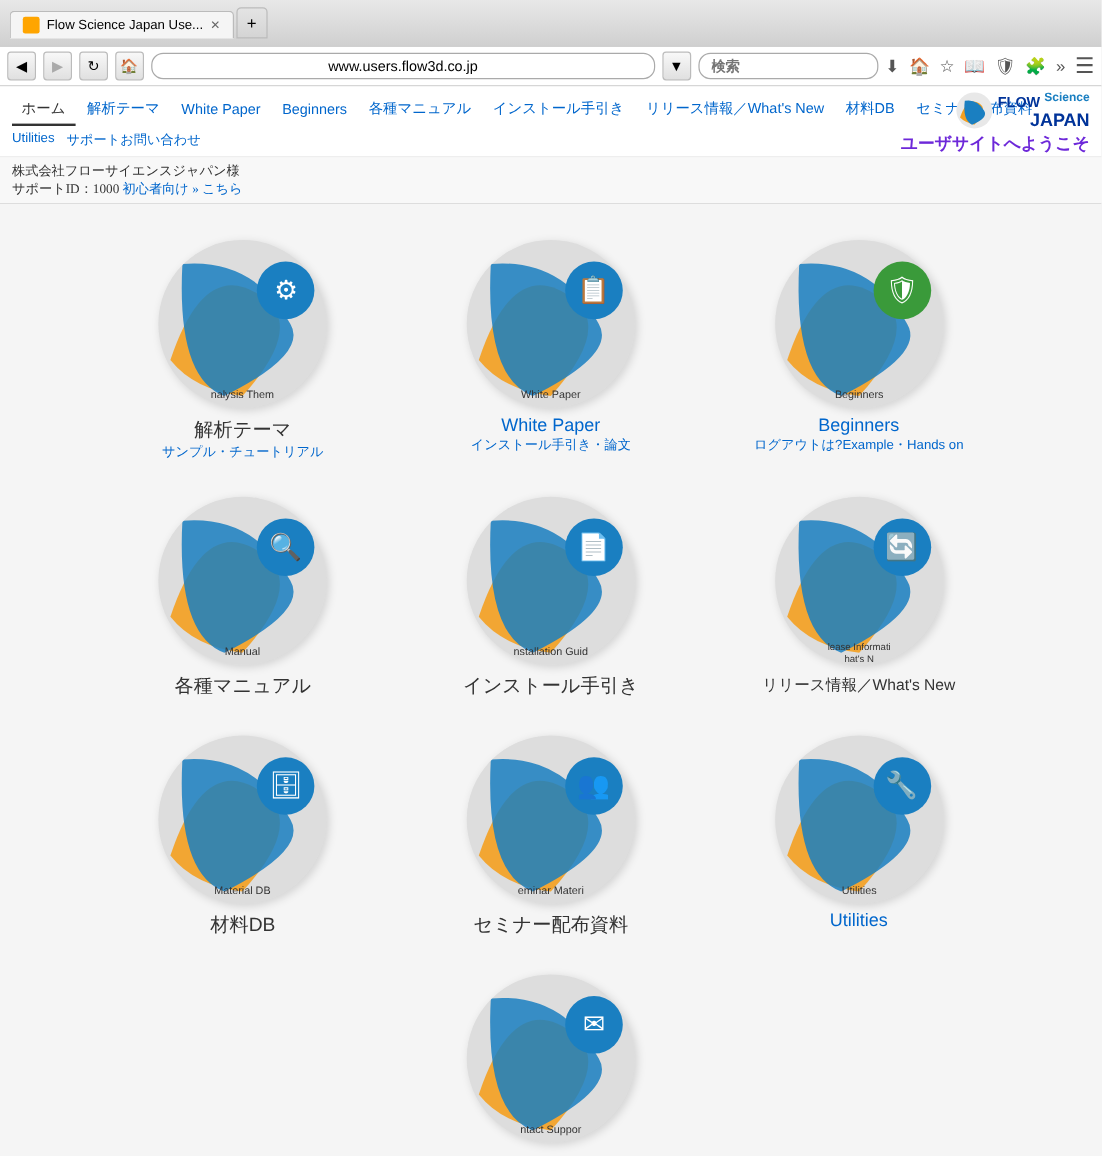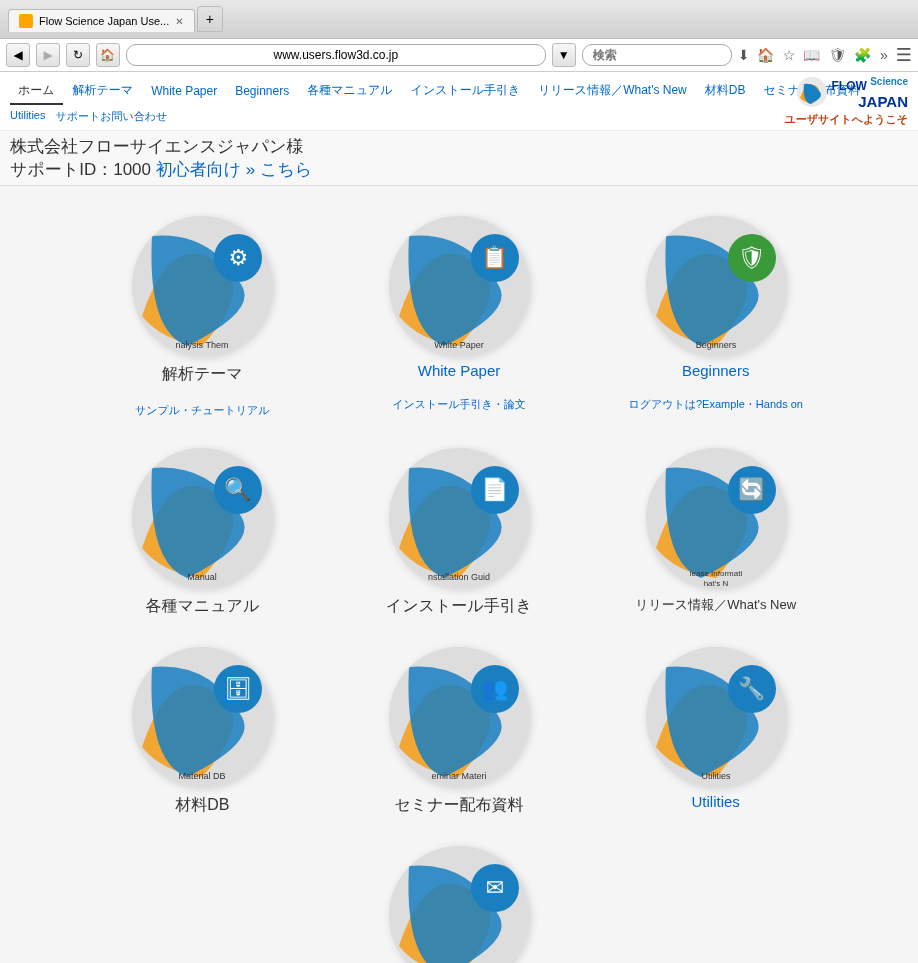--- a/index.html
+++ b/index.html
@@ -135,22 +135,23 @@
     }
 
     .site-header-wrap {
       position: relative;
     }
 
     .user-info {
       padding: 4px 10px;
       background: #f8f8f8;
       border-top: 1px solid #eee;
-      font-size: 17px;
+      font-size: 11px;
       color: #333;
+      font-family: Liberation Serif, serif;
     }
     .user-info a { color: #0066cc; }
 
     
     .main-content {
       background: #f5f5f5;
       min-height: 600px;
       padding: 30px 20px;
     }
 
@@ -200,21 +201,21 @@
     .item-title-jp {
       font-size: 16px;
       color: #333;
       margin-top: 8px;
       text-align: center;
     }
     .item-subtitle {
       font-size: 11px;
       color: #0066cc;
       text-align: center;
-      margin-top: 18px;
+      margin-top: 0;
     }
     .item-title-en {
       font-size: 15px;
       color: #0066cc;
       margin-top: 6px;
       text-align: center;
     }
   </style>
 </head>
 <body>
@@ -280,21 +281,21 @@
           </svg>
         </div>
         <div>
           <div style="font-size:12px; color:#003399; font-weight:bold; line-height:1.2;">
             <span style="color:#003399;">FLOW</span>
             <span style="color:#1a7fc1; font-size:10px; vertical-align:super;">Science</span>
           </div>
           <div style="font-size:15px; color:#003399; font-weight:bold;">JAPAN</div>
         </div>
       </div>
-      <div style="font-size:11px; color:#c2410c; font-weight:bold; margin-top:2px;">ユーザサイトへようこそ</div>
+      <div style="font-size:14px; color:#6d28d9; font-weight:bold; margin-top:2px;">ユーザサイトへようこそ</div>
     </div>
   </div>
   <div class="user-info">
     <div>株式会社フローサイエンスジャパン様</div>
     <div>
       <span>サポートID：1000</span>
       <a style="color:#0066cc; cursor:pointer;">初心者向け » こちら</a>
     </div>
   </div>
 </div>

